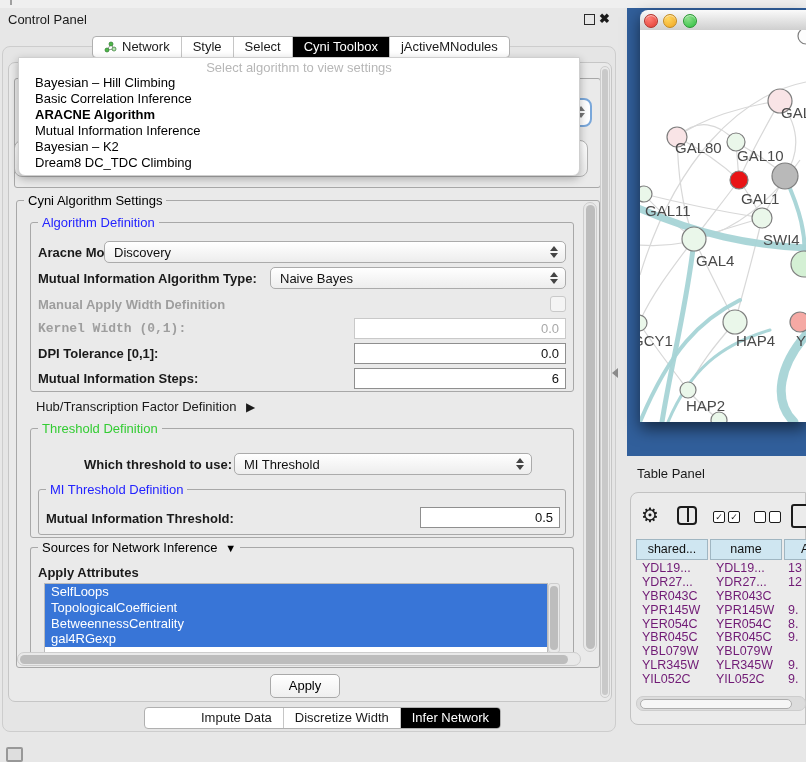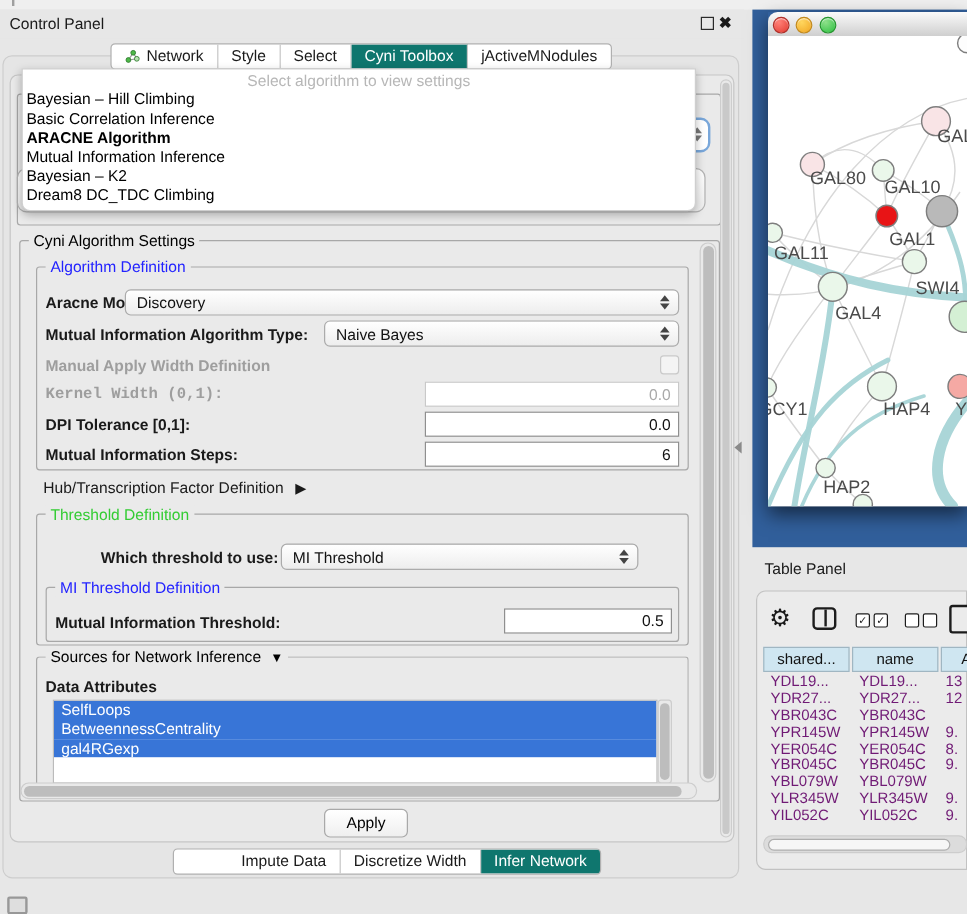--- a/index.html
+++ b/index.html
@@ -25,26 +25,26 @@
   
   .field{position:absolute;background:#fff;border:1px solid #8f8f8f;box-sizing:border-box;
          font-size:13px;text-align:right;padding:0 6px;height:21px;line-height:19px;color:#111;}
   .field.dis{border-color:#c9c9c9;color:#a9a9a9;}
   
   .seg{position:absolute;display:inline-flex;border:1px solid #b0b0b0;border-radius:4px;
        overflow:hidden;background:#fff;height:20px;}
   .seg .tab{padding:0 11px;font-size:13px;line-height:20px;color:#1a1a1a;
             border-right:1px solid #c6c6c6;display:flex;align-items:center;gap:5px;white-space:nowrap;}
   .seg .tab:last-child{border-right:none;}
-  .seg .tab.sel{background:#0f766e;color:#fff;}
+  .seg .tab.sel{background:#000000;color:#fff;}
   
   #algo-overlay{position:absolute;left:18px;top:57px;width:560px;height:117px;background:#fff;
      border:1px solid #cfcfcf;border-radius:0 0 7px 7px;box-shadow:0 3px 8px rgba(0,0,0,.28);z-index:60;}
   #dd-prompt{font-size:13px;color:#b7b7b7;text-align:center;margin-top:2px;}
-  .dd-item{font-size:13px;line-height:15.9px;padding-left:3px;color:#000;white-space:nowrap;}
+  .dd-item{font-size:13px;line-height:15.9px;padding-left:16px;color:#000;white-space:nowrap;}
   .dd-item.sel{font-weight:700;}
   
   #attr-list{position:absolute;left:44px;top:583px;width:504px;height:70px;background:#fff;
      border:1px solid #bbb;box-sizing:border-box;overflow:hidden;}
   .attr-row{height:15.8px;line-height:15.8px;font-size:13px;padding-left:6px;
      background:#3875d7;color:#fff;white-space:nowrap;}
   
   .sb-track{position:absolute;background:#e9e9e9;border:1px solid #cdcdcd;border-radius:7px;box-sizing:border-box;}
   .sb-thumb{position:absolute;background:#bdbdbd;border-radius:5px;}
   
@@ -185,23 +185,24 @@
 <div class="tframe" style="left:38px;top:489px;width:526px;height:44px;"></div>
 <span class="ft blue" style="left:46px;top:482px;">MI Threshold Definition</span>
 <span class="lbl b" style="left:46px;top:511px;">Mutual Information Threshold:</span>
 <div class="field" style="left:420px;top:507px;width:140px;">0.5</div>
 
 <div class="tframe" style="left:30px;top:547px;width:542px;height:110px;border-bottom:none;"></div>
 <span class="ft" style="left:38px;top:540px;">
   <span>Sources for Network Inference</span>
   <span style="font-size:11px;margin-left:4px;">▼</span>
 </span>
-<span class="lbl b" style="left:38px;top:565px;">Data Attributes</span>
+<span class="lbl b" style="left:38px;top:565px;">Apply Attributes</span>
 <div id="attr-list">
     <div class="attr-row">SelfLoops</div>
+    <div class="attr-row">TopologicalCoefficient</div>
     <div class="attr-row">BetweennessCentrality</div>
     <div class="attr-row">gal4RGexp</div>
   </div>
 <div class="sb-track" style="left:548px;top:583px;width:12px;height:70px;border-radius:3px;">
   <div class="sb-thumb" style="left:1px;top:2px;width:8px;height:64px;"></div>
 </div>
 
 <div class="sb-track" style="left:583px;top:202px;width:14px;height:450px;">
   <div class="sb-thumb" style="left:2px;top:2px;width:9px;height:444px;"></div>
 </div>

